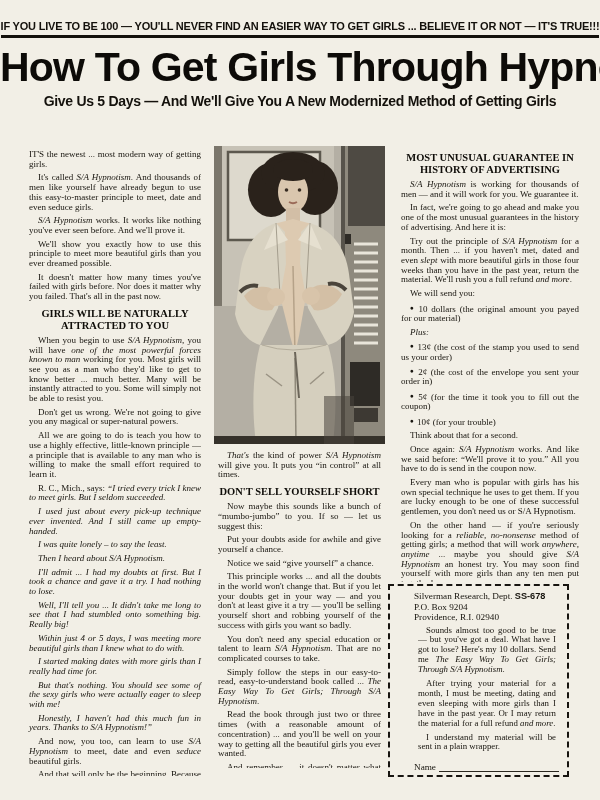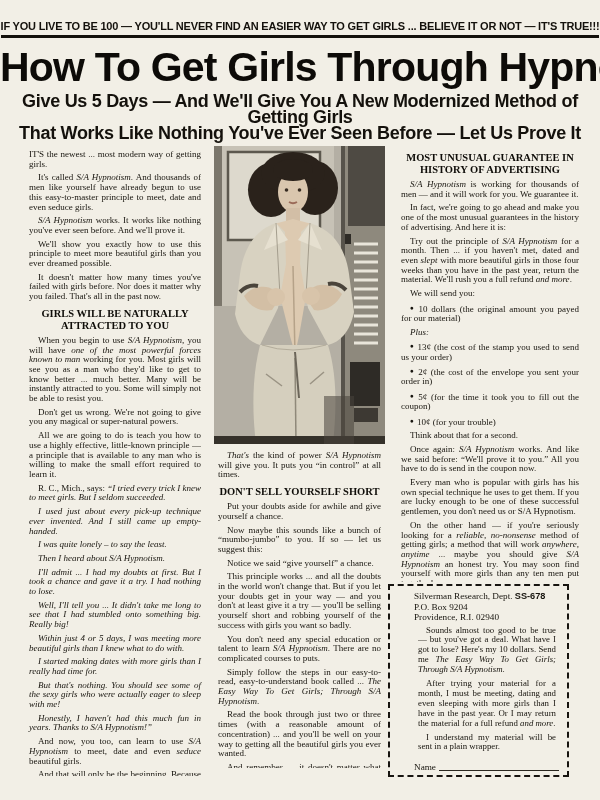--- a/index.html
+++ b/index.html
@@ -15,21 +15,21 @@
     border-bottom:3px solid #14110c;padding-bottom:3px;white-space:nowrap;text-align:center;
   }
   .headline{
     position:absolute;top:44px;left:0;right:0;text-align:right;
     font-family:Liberation Sans, sans-serif;font-weight:bold;
     font-size:41px;letter-spacing:-0.8px;color:#0d0b08;white-space:nowrap;
   }
   .subhead{
     position:absolute;top:93px;left:0;right:0;text-align:center;
     font-family:"Liberation Sans",sans-serif;font-weight:bold;
-    font-size:18px;line-height:16px;letter-spacing:-0.3px;color:#14110c;
+    font-size:14px;line-height:16px;letter-spacing:-0.3px;color:#14110c;
   }
   .col{
     position:absolute;top:146px;text-align:justify;
     font-size:9px;line-height:9.7px;overflow:hidden;
   }
   .col-left{left:25px;width:180px;height:630px}
   .col-mid{left:214px;width:171px;height:622px}
   .col-right{left:397px;width:186px;height:436px}
   .para{margin:4px;text-indent:9px}
   .para.ni{text-indent:0}
@@ -45,35 +45,34 @@
   .photo-wrap{width:171px;height:298px;margin-bottom:7px}
   .photo-wrap svg{display:block}
   .coupon{
     position:absolute;left:388px;top:584px;width:181px;height:193px;
     border:2.5px dashed #171410;padding:5px 7px 4px 24px;box-sizing:border-box;
     overflow:hidden;font-size:8.8px;line-height:9.9px;text-align:justify;
   }
   .addr{line-height:10.5px;font-size:9.2px}
   .coupon .para{text-indent:8px}
   .coupon .para.first{margin-top:3px}
-  .field-row{display:flex;align-items:flex-start;margin-top:10.5px;font-size:9.2px}
+  .field-row{display:flex;align-items:flex-end;margin-top:10.5px;font-size:9.2px}
   .field-line{flex:1;border-bottom:1.2px solid #2b2820;margin:0 1px 1px 3px;height:7px}
 </style>
 </head>
 <body>
 
 <div class="banner">
   <span class="banner-inner">IF YOU LIVE TO BE 100 — YOU'LL NEVER FIND AN EASIER WAY TO GET GIRLS ... BELIEVE IT OR NOT — IT'S TRUE!!!</span>
 </div>
 
 <div class="headline">How To Get Girls Through Hypnotism!</div>
 
 <div class="subhead">
   <div>Give Us 5 Days — And We'll Give You A New Modernized Method of Getting Girls</div>
-  <div>That Works Like Nothing You've Ever Seen Before — Let Us Prove It</div>
 </div>
 
 <div class="col col-left">
     <p class="para ni first"><span>IT'S the newest ... most modern way of getting girls.</span></p>
     <p class="para"><span>It's called </span><span class="it">S/A Hypnotism</span><span>. And thousands of men like yourself have already begun to use this easy-to-master principle to meet, date and even seduce girls.</span></p>
     <p class="para"><span class="it">S/A Hypnotism</span><span> works. It works like nothing you've ever seen before. And we'll prove it.</span></p>
     <p class="para"><span>We'll show you exactly how to use this principle to meet more beautiful girls than you ever dreamed possible.</span></p>
     <p class="para"><span>It doesn't matter how many times you've failed with girls before. Nor does it matter why you failed. That's all in the past now.</span></p>
     <div class="col-head"><span>GIRLS WILL BE NATURALLY ATTRACTED TO YOU</span></div>
     <p class="para"><span>When you begin to use </span><span class="it">S/A Hypnotism</span><span>, you will have </span><span class="it">one of the most powerful forces known to man</span><span> working for you. Most girls will see you as a man who they'd like to get to know better ... much better. Many will be instantly attracted to you. Some will simply not be able to resist you.</span></p>
@@ -168,25 +167,25 @@
         <path d="M48 199 q30 10 64 0" stroke="#b3ac9b" stroke-width="1" fill="none"></path>
       </g>
 
       <rect x="0" y="290" width="171" height="8" fill="#35312a"></rect>
       <rect x="110" y="250" width="30" height="48" fill="#49443c" opacity="0.55"></rect>
     </svg>
   </div>
   <div>
       <p class="para first"><span class="it">That's</span><span> the kind of power </span><span class="it">S/A Hypnotism</span><span> will give you. It puts you “in control” at all times.</span></p>
       <div class="col-head"><span>DON'T SELL YOURSELF SHORT</span></div>
+      <p class="para"><span>Now maybe this sounds like a bunch of “mumbo-jumbo” to you. If so — let us suggest this:</span></p>
       <p class="para"><span>Put your doubts aside for awhile and give yourself a chance.</span></p>
-      <p class="para"><span>Now maybe this sounds like a bunch of “mumbo-jumbo” to you. If so — let us suggest this:</span></p>
       <p class="para"><span>Notice we said “give yourself” a chance.</span></p>
       <p class="para"><span>This principle works ... and all the doubts in the world won't change that. But if you let your doubts get in your way — and you don't at least give it a try — you'll be selling yourself short and robbing yourself of the success with girls you want so badly.</span></p>
-      <p class="para"><span>You don't need any special education or talent to learn </span><span class="it">S/A Hypnotism</span><span>. There are no complicated courses to puts.</span></p>
+      <p class="para"><span>You don't need any special education or talent to learn </span><span class="it">S/A Hypnotism</span><span>. That are no complicated courses to take.</span></p>
       <p class="para"><span>Simply follow the steps in our easy-to-read, easy-to-understand book called ... </span><span class="it">The Easy Way To Get Girls; Through S/A Hypnotism</span><span>.</span></p>
       <p class="para"><span>Read the book through just two or three times (with a reasonable amount of concentration) ... and you'll be well on your way to getting all the beautiful girls you ever wanted.</span></p>
       <p class="para"><span>And remember — it doesn't matter what you look like or how old you are. These things mean nothing when you use </span><span class="it">S/A Hyp-notism</span><span>.</span></p>
     </div>
 </div>
 
 <div class="col col-right">
     <div class="col-head"><span>MOST UNUSUAL GUARANTEE IN HISTORY OF ADVERTISING</span></div>
     <p class="para"><span class="it">S/A Hypnotism</span><span> is working for thousands of men — and it will work for you. We guarantee it.</span></p>
     <p class="para"><span>In fact, we're going to go ahead and make you one of the most unusual guarantees in the history of advertising. And here it is:</span></p>

